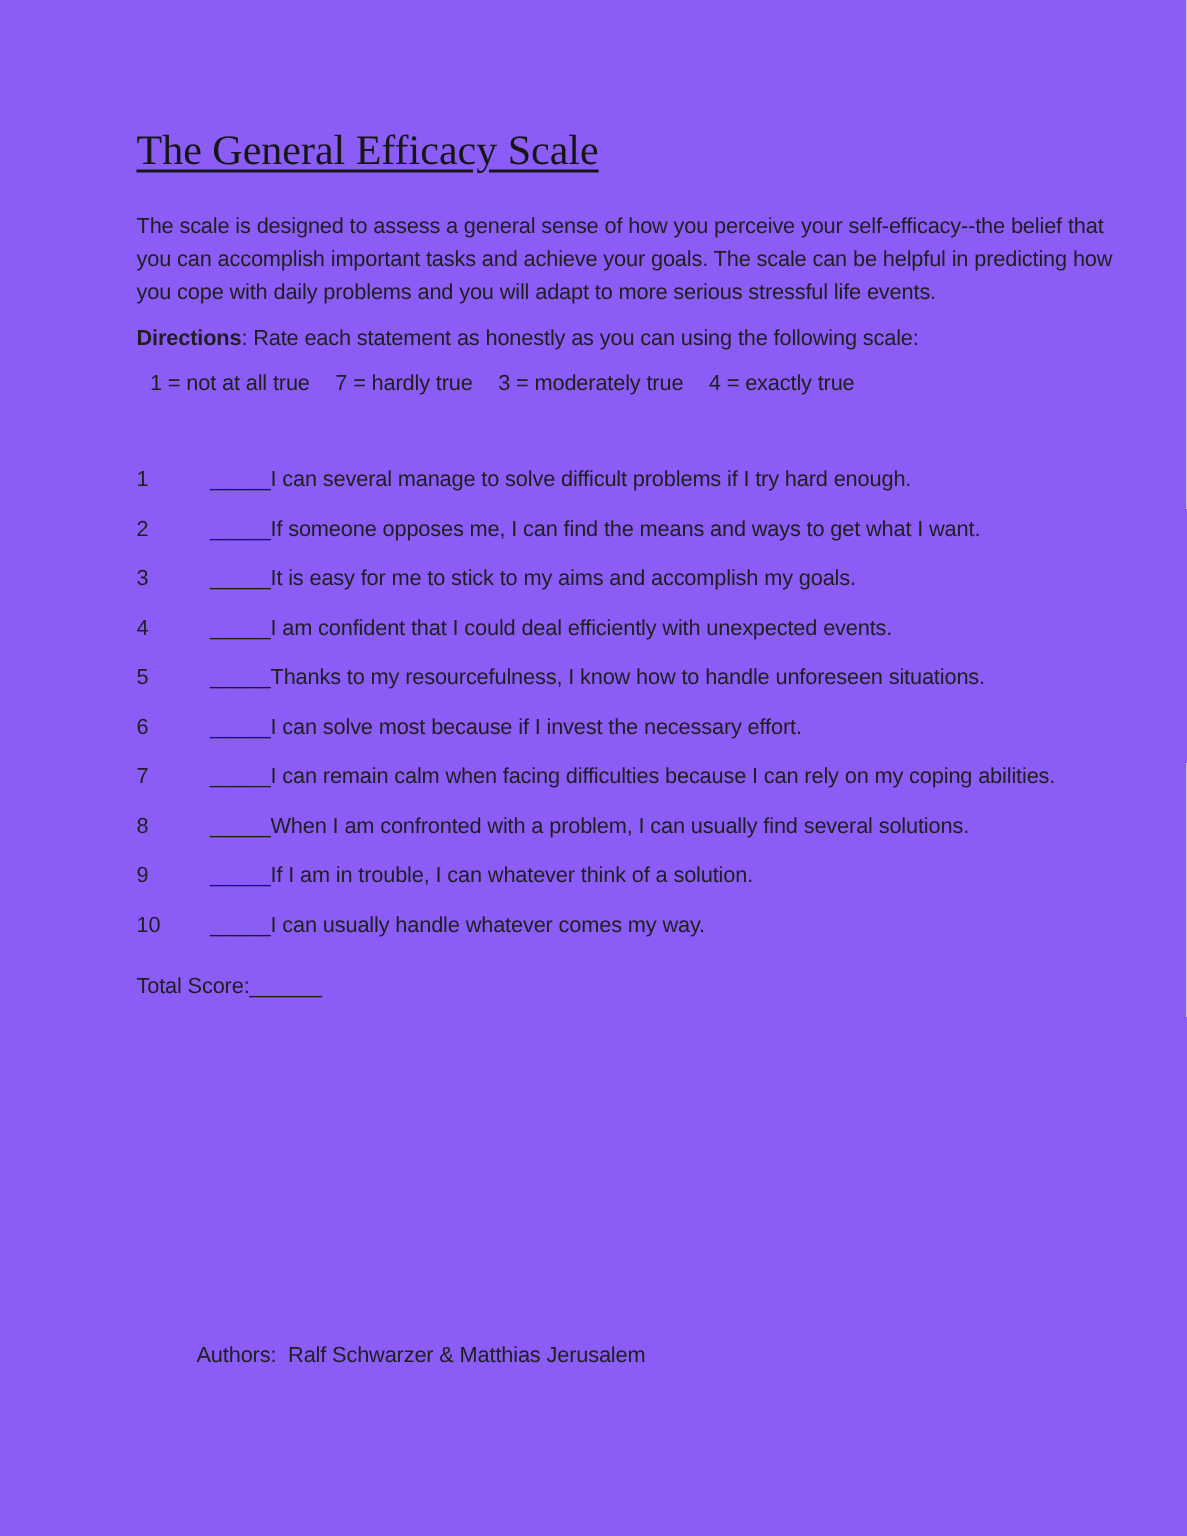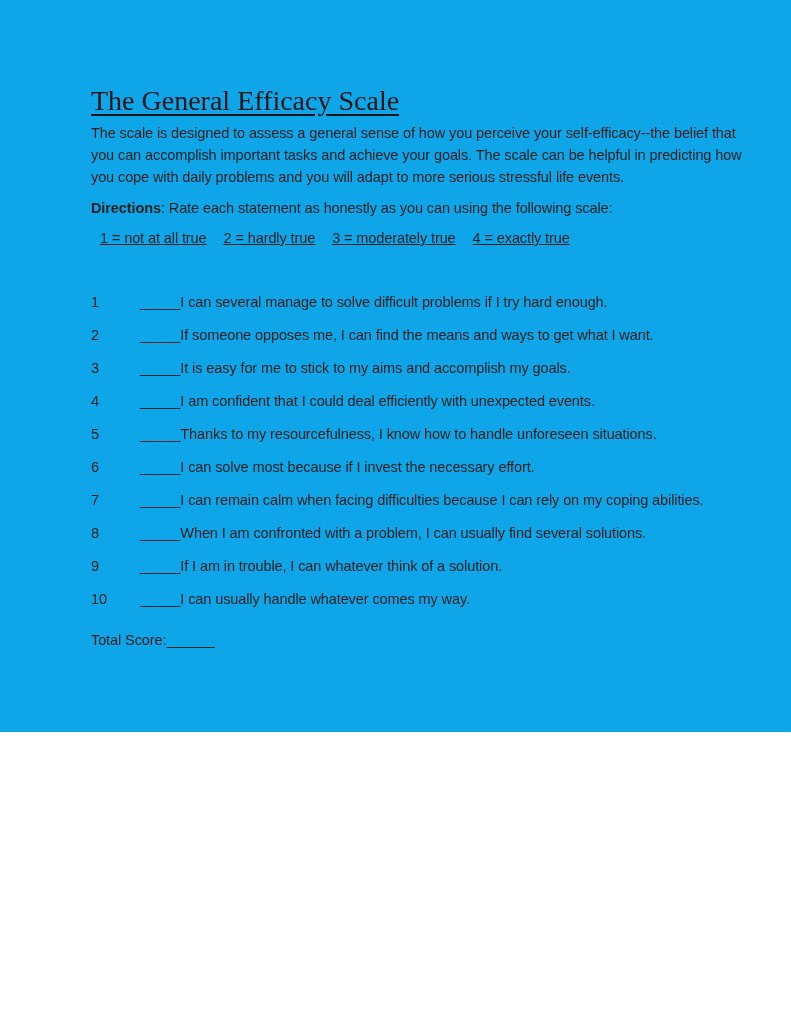--- a/index.html
+++ b/index.html
@@ -1,57 +1,57 @@
 <!DOCTYPE html>
 <html><head>
 <meta charset="utf-8">
 <style>
   * { margin: 0; padding: 0; box-sizing: border-box; }
   html, body { background: #ffffff; }
   .page {
     position: relative;
     width: 791px;
-    height: 732px;
-    background: #0ea5e9;
+    height: 1024px;
+    background: #8b5cf6;
     overflow: hidden;
     font-family: "Liberation Sans", sans-serif;
     color: #1f1f1f;
     font-size: 14.5px;
     letter-spacing: -0.1px;
   }
   .content {
     padding: 85px 55px 0 91px;
   }
   h1.doc-title {
     font-family: "Liberation Serif", serif;
     font-weight: 400;
     font-size: 28px;
     color: #161616;
     text-decoration: underline;
     text-underline-offset: 4px;
     letter-spacing: 0;
   }
   .intro {
-    margin-top: 5px;
+    margin-top: 23px;
     width: 655px;
     line-height: 22px;
   }
   .directions {
     margin-top: 9px;
     line-height: 22px;
     width: 655px;
   }
   .directions .dir-label { font-weight: 700; }
   .scale-legend {
     margin-top: 8px;
     padding-left: 9px;
     line-height: 22px;
     white-space: nowrap;
   }
-  .scale-legend .scale-option { margin-right: 17px; text-decoration: underline; }
+  .scale-legend .scale-option { margin-right: 17px; }
   .scale-legend .scale-option:last-child { margin-right: 0; }
   .items {
     margin-top: 42px;
     width: 648px;
   }
   .item-row {
     display: flex;
     align-items: flex-start;
     margin-bottom: 11px;
     line-height: 22px;
@@ -84,21 +84,21 @@
 <div class="page">
   <div class="content">
 
     <h1 class="doc-title">The General Efficacy Scale</h1>
 
     <p class="intro">The scale is designed to assess a general sense of how you perceive your self-efficacy--the belief that you can accomplish important tasks and achieve your goals. The scale can be helpful in predicting how you cope with daily problems and you will adapt to more serious stressful life events.</p>
 
     <p class="directions"><span class="dir-label">Directions</span><span>: Rate each statement as honestly as you can using the following scale:</span></p>
 
     <p class="scale-legend">
-      <span class="scale-option">1 = not at all true</span><span class="scale-option">2 = hardly true</span><span class="scale-option">3 = moderately true</span><span class="scale-option">4 = exactly true</span>
+      <span class="scale-option">1 = not at all true</span><span class="scale-option">7 = hardly true</span><span class="scale-option">3 = moderately true</span><span class="scale-option">4 = exactly true</span>
     </p>
 
     <div class="items">
   <div class="item-row">
     <span class="item-number">1</span>
           <span class="item-body"><span class="blank-line">_____</span><span>I can several manage to solve difficult problems if I try hard enough.</span></span>
   </div>
 
   <div class="item-row">
     <span class="item-number">2</span>

